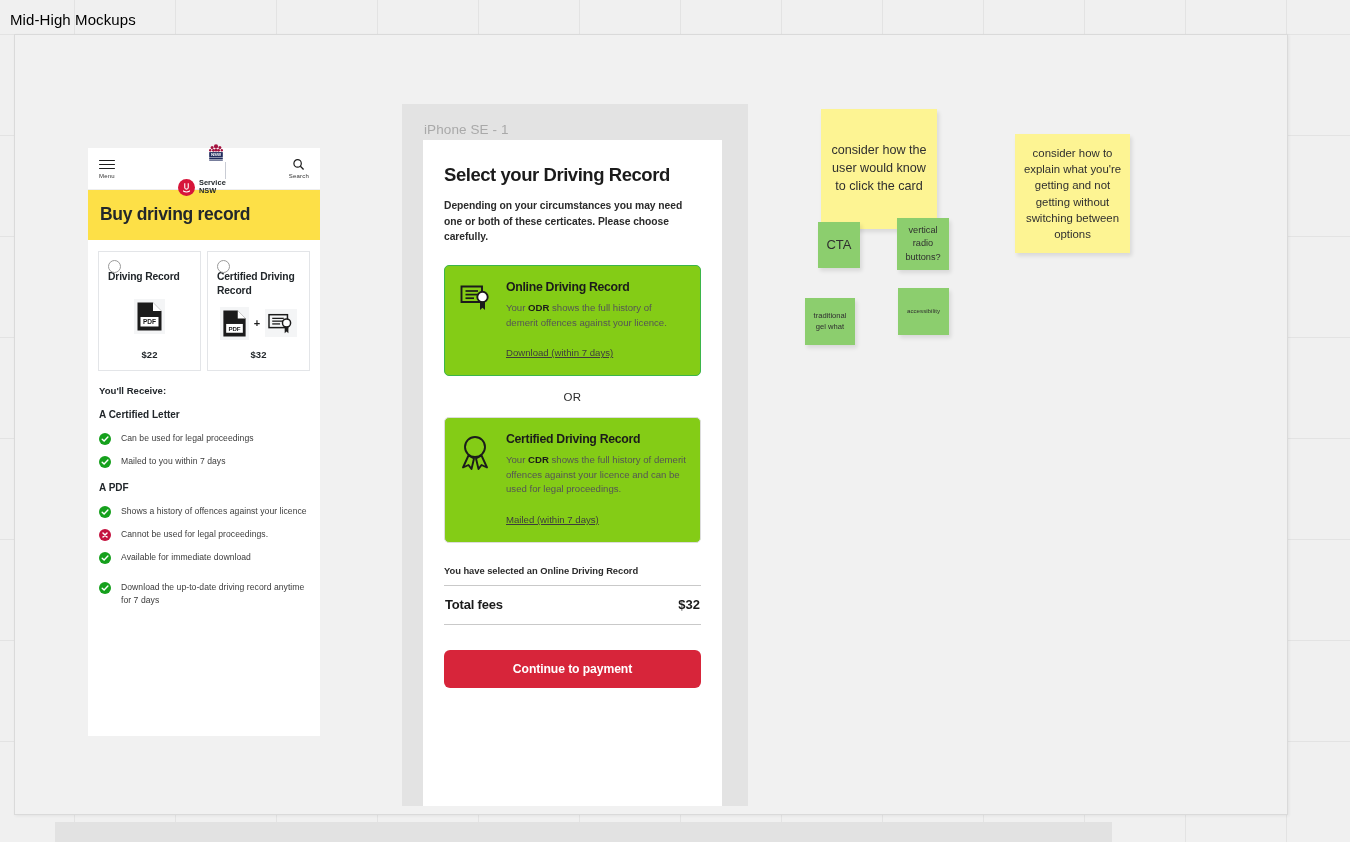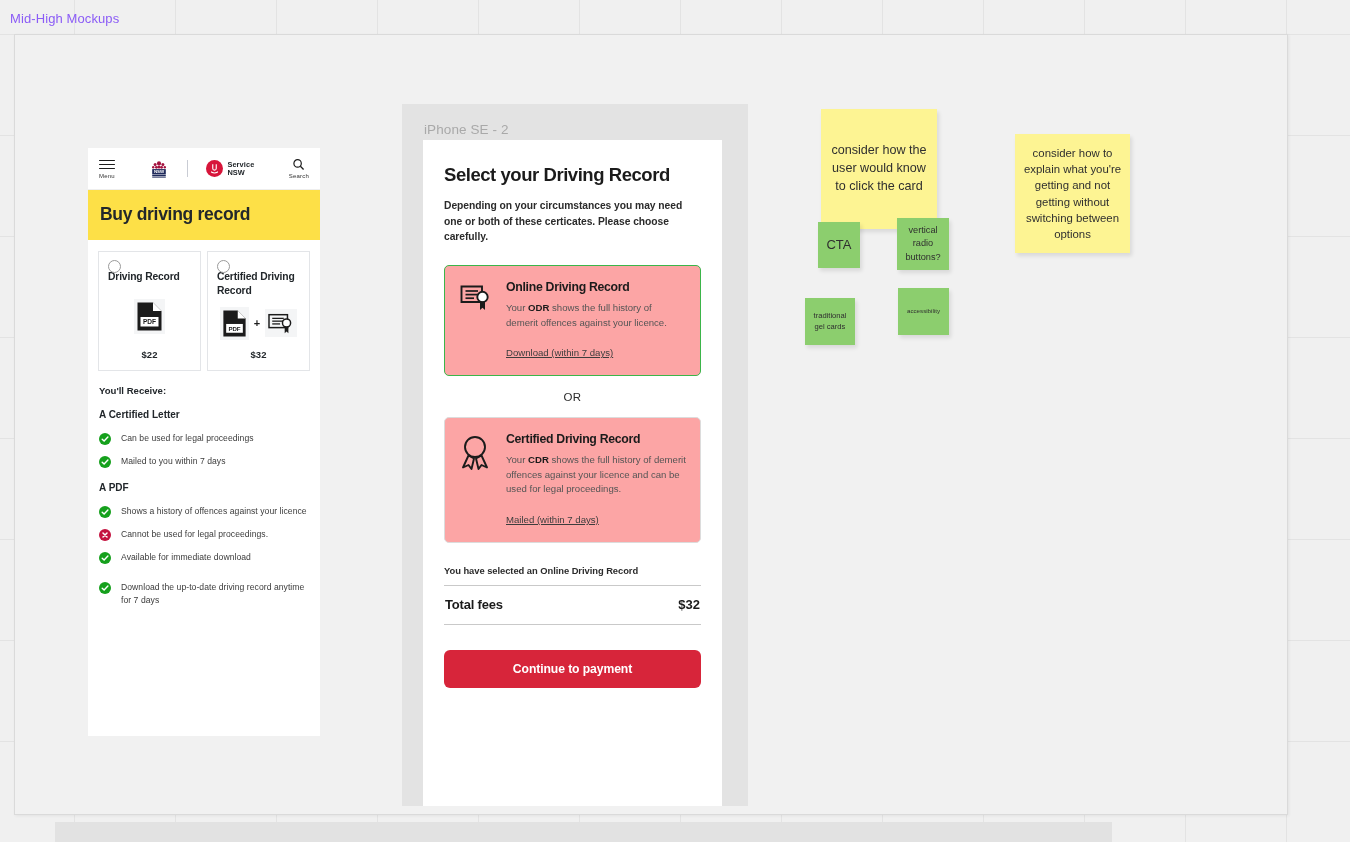--- a/index.html
+++ b/index.html
@@ -19,21 +19,21 @@
     position: absolute; inset: 0;
     background-image:
       linear-gradient(to right, rgba(0,0,0,0.055) 1px, transparent 1px),
       linear-gradient(to bottom, rgba(0,0,0,0.055) 1px, transparent 1px);
     background-size: 101px 101px;
     background-position: -27px -67px;
   }
   
   #board-title {
     position: absolute; left: 10px; top: 11px;
-    font-size: 13px; color: #8b5cf6; letter-spacing: 0.1px;
+    font-size: 15px; color: #000000; letter-spacing: 0.1px;
   }
   
   #page-frame {
     position: absolute; left: 14px; top: 34px;
     width: 1274px; height: 781px;
     background: #f1f1f1;
     border: 1px solid #dadada;
     box-shadow: 1px 1px 3px rgba(0,0,0,0.06);
   }
   #bottom-bar {
@@ -52,21 +52,21 @@
   .snsw-header {
     height: 42px; background:#fff;
     display:flex; align-items:center; justify-content:space-between;
     padding: 0 11px;
     border-bottom: 1px solid #eee;
   }
   .hdr-btn { display:flex; flex-direction:column; align-items:center; gap:2px; }
   .burger { width:16px; }
   .burger span { display:block; height:1.6px; background:#1c1c1c; margin:2.3px 0; border-radius:1px;}
   .hdr-lbl { font-size:6px; color:#333; letter-spacing:0.2px;}
-  .logos { display:flex; align-items:center; gap:18px; }
+  .logos { display:flex; align-items:flex-end; gap:0;flex-direction:column; }
   .nsw-waratah { display:flex; flex-direction:column; align-items:center; }
   .nsw-waratah svg { display:block; }
   .logo-div { width:1px; height:17px; background:#c9ccd4; }
   .snsw-logo { display:flex; align-items:center; gap:4px; }
   .snsw-circ { width:17px; height:17px; border-radius:50%; background:#d7153a;
     display:flex; align-items:center; justify-content:center; }
   .snsw-txt { font-size:7.4px; font-weight:bold; color:#22272b; line-height:1.06; letter-spacing:0.1px;}
   .search-ico svg { display:block; }
 
   .page-head {
@@ -122,21 +122,21 @@
   #phone-screen h1 {
     font-size:18.5px; color:#1b1b1b; letter-spacing:-0.45px; margin-bottom:12px;
   }
   .sub-copy {
     font-size:10.3px; font-weight:bold; color:#2b2b2b; line-height:1.52;
     letter-spacing:-0.05px; margin-bottom:20px;
   }
   .rec-card {
     border:1px solid #dcdcdc; border-radius:5px;
     padding: 14px 14px 15px 14px; display:flex; gap:13px;
-    background:#fca5a5;
+    background:#84cc16;
   }
   .rec-card.selected { border:1.6px solid #3bb54a; }
   .rec-ico { flex:0 0 auto; width:34px; padding-top:2px; }
   .rec-ico svg { display:block; }
   .rec-body { flex:1; }
   .rec-title { font-size:12.3px; font-weight:bold; color:#1b1b1b; letter-spacing:-0.3px; margin-bottom:7px;}
   .rec-desc { font-size:9.6px; color:#555; line-height:1.52; margin-bottom:12px;}
   .rec-desc b { color:#1b1b1b; }
   .rec-link { font-size:9.6px; color:#3d3d3d; }
   .or-div { text-align:center; font-size:11.5px; font-weight:normal; color:#2b2b2b;
@@ -351,21 +351,21 @@
               <path d="M3.2 6.2 L5.1 8.1 L8.9 4.0" fill="none" stroke="#fff" stroke-width="1.4" stroke-linecap="round"></path>
             </svg>
           </span>
           <span class="chk-txt">Download the up-to-date driving record anytime for 7 days</span>
         </div>
       </div>
     </div>
   </div>
 
   <div id="phone-frame">
-    <div id="phone-label">iPhone SE - 2</div>
+    <div id="phone-label">iPhone SE - 1</div>
 
     <div id="phone-screen">
       <h1>Select your Driving Record</h1>
       <div class="sub-copy">Depending on your circumstances you may need one or both of these certicates. Please choose carefully.</div>
 
       <div class="rec-card selected">
         <div class="rec-ico">
           <svg width="34" height="31" viewBox="0 0 34 31" aria-hidden="true">
             <path d="M2.5 4.5 H23 V20 H2.5 Z" fill="none" stroke="#1b1b1b" stroke-width="1.9"></path>
             <line x1="6.5" y1="9" x2="19" y2="9" stroke="#1b1b1b" stroke-width="1.7"></line>
@@ -406,17 +406,17 @@
         <span class="fees-val">$32</span>
       </div>
 
       <button class="cta-btn">Continue to payment</button>
     </div>
   </div>
 
   <div class="sticky yellow" id="note-consider-click">consider how the user would know to click the card</div>
   <div class="sticky green" id="note-cta">CTA</div>
   <div class="sticky green" id="note-radio">vertical radio buttons?</div>
-  <div class="sticky green" id="note-gel">traditional gel cards</div>
+  <div class="sticky green" id="note-gel">traditional gel what</div>
   <div class="sticky green" id="note-accessibility">accessibility</div>
   <div class="sticky yellow" id="note-explain">consider how to explain what you're getting and not getting without switching between options</div>
 
 </div>
 
 </body></html>

